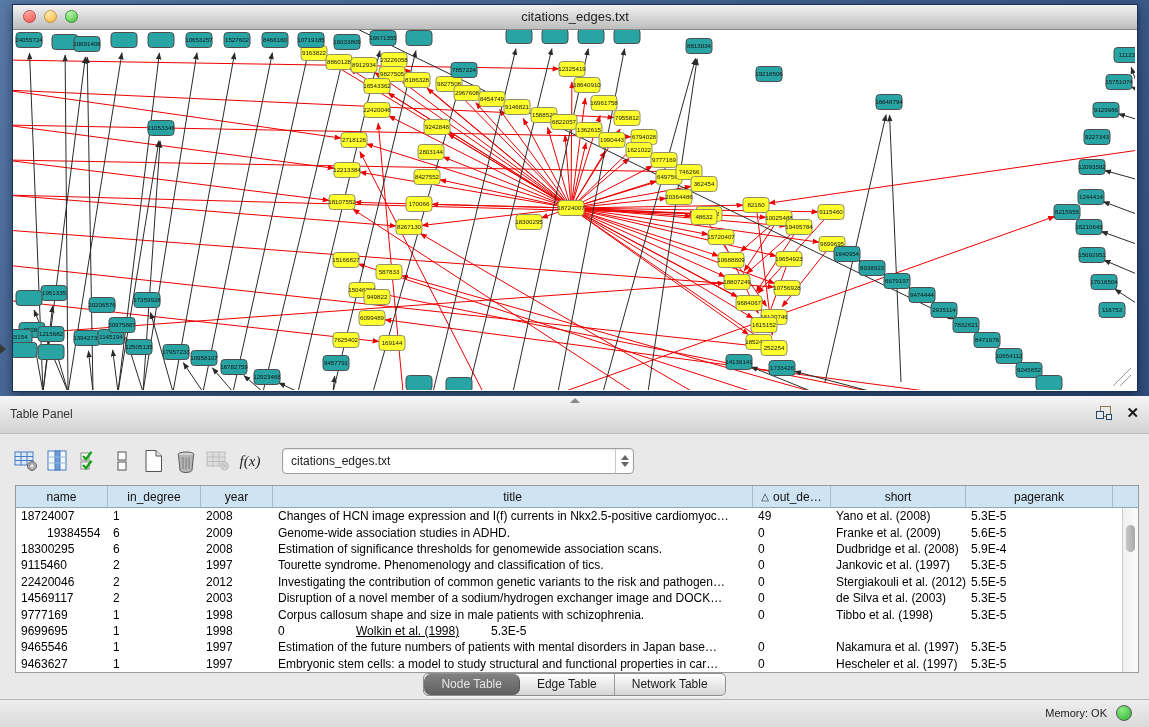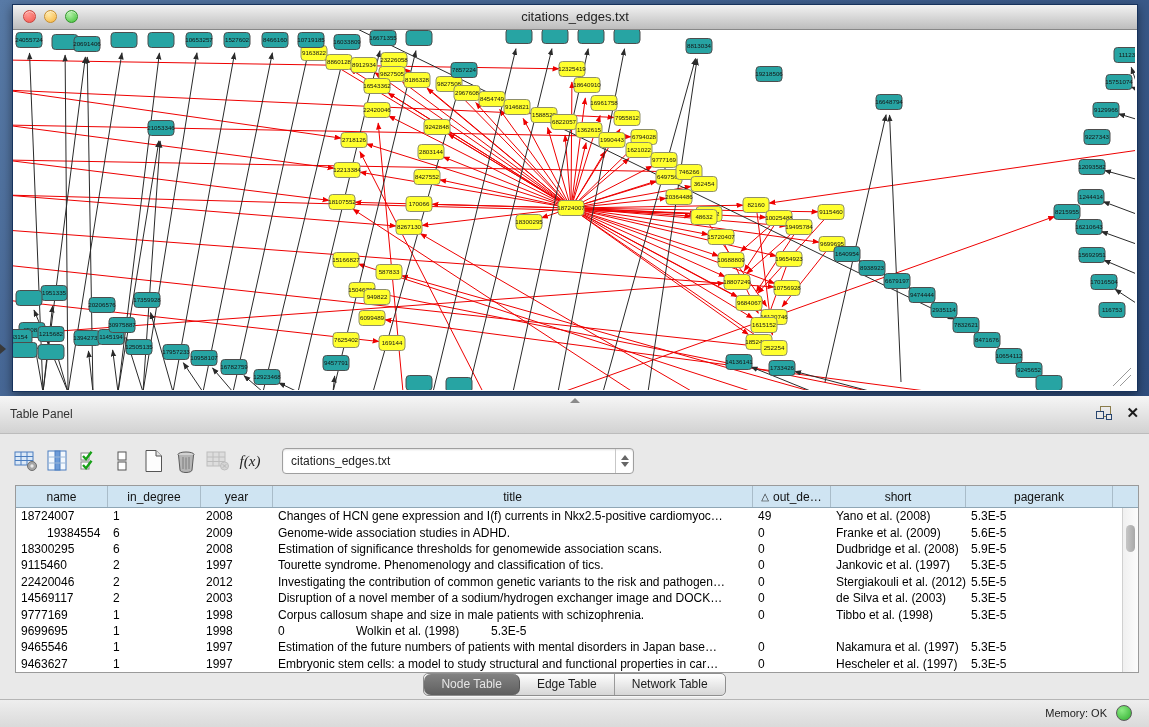--- a/index.html
+++ b/index.html
@@ -823,42 +823,42 @@
         </div>
         <div class="th" style="width: 147px;">
           <span>pagerank</span>
         </div>
       </div>
     <div id="tbody">
         <div class="trow">
           <div class="td" style="width: 92px;">18724007</div>
           <div class="td" style="width: 93px;">1</div>
           <div class="td" style="width: 72px;">2008</div>
-          <div class="td" style="width: 480px;">Changes of HCN gene expression and I(f) currents in Nkx2.5-positive cardiomyoc…</div>
+          <div class="td" style="width: 480px;">Changes of HCN image expression and I(f) currents in Nkx2.5-positive cardiomyoc…</div>
           <div class="td" style="width: 78px;">49</div>
           <div class="td" style="width: 135px;">Yano et al. (2008)</div>
           <div class="td" style="width: 147px;">5.3E-5</div>
         </div>
         <div class="trow">
           <div class="td" style="width: 92px; padding-left: 31px;">19384554</div>
           <div class="td" style="width: 93px;">6</div>
           <div class="td" style="width: 72px;">2009</div>
           <div class="td" style="width: 480px;">Genome-wide association studies in ADHD.</div>
           <div class="td" style="width: 78px;">0</div>
           <div class="td" style="width: 135px;">Franke et al. (2009)</div>
           <div class="td" style="width: 147px;">5.6E-5</div>
         </div>
         <div class="trow">
           <div class="td" style="width: 92px;">18300295</div>
           <div class="td" style="width: 93px;">6</div>
           <div class="td" style="width: 72px;">2008</div>
           <div class="td" style="width: 480px;">Estimation of significance thresholds for genomewide association scans.</div>
           <div class="td" style="width: 78px;">0</div>
           <div class="td" style="width: 135px;">Dudbridge et al. (2008)</div>
-          <div class="td" style="width: 147px;">5.9E-5</div>
+          <div class="td" style="width: 147px;">5.9E-4</div>
         </div>
         <div class="trow">
           <div class="td" style="width: 92px;">9115460</div>
           <div class="td" style="width: 93px;">2</div>
           <div class="td" style="width: 72px;">1997</div>
           <div class="td" style="width: 480px;">Tourette syndrome. Phenomenology and classification of tics.</div>
           <div class="td" style="width: 78px;">0</div>
           <div class="td" style="width: 135px;">Jankovic et al. (1997)</div>
           <div class="td" style="width: 147px;">5.3E-5</div>
         </div>
@@ -887,21 +887,21 @@
           <div class="td" style="width: 480px;">Corpus callosum shape and size in male patients with schizophrenia.</div>
           <div class="td" style="width: 78px;">0</div>
           <div class="td" style="width: 135px;">Tibbo et al. (1998)</div>
           <div class="td" style="width: 147px;">5.3E-5</div>
         </div>
         <div class="trow">
           <div class="td" style="width: 92px;">9699695</div>
           <div class="td" style="width: 93px;">1</div>
           <div class="td" style="width: 72px;">1998</div>
           <div class="td" style="width: 78px;">0</div>
-          <div class="td" style="width: 135px;">Wolkin et al. (1998)</div>
+          <div class="td" style="width: 135px; text-decoration: underline;">Wolkin et al. (1998)</div>
           <div class="td" style="width: 147px;">5.3E-5</div>
         </div>
         <div class="trow">
           <div class="td" style="width: 92px;">9465546</div>
           <div class="td" style="width: 93px;">1</div>
           <div class="td" style="width: 72px;">1997</div>
           <div class="td" style="width: 480px;">Estimation of the future numbers of patients with mental disorders in Japan base…</div>
           <div class="td" style="width: 78px;">0</div>
           <div class="td" style="width: 135px;">Nakamura et al. (1997)</div>
           <div class="td" style="width: 147px;">5.3E-5</div>

